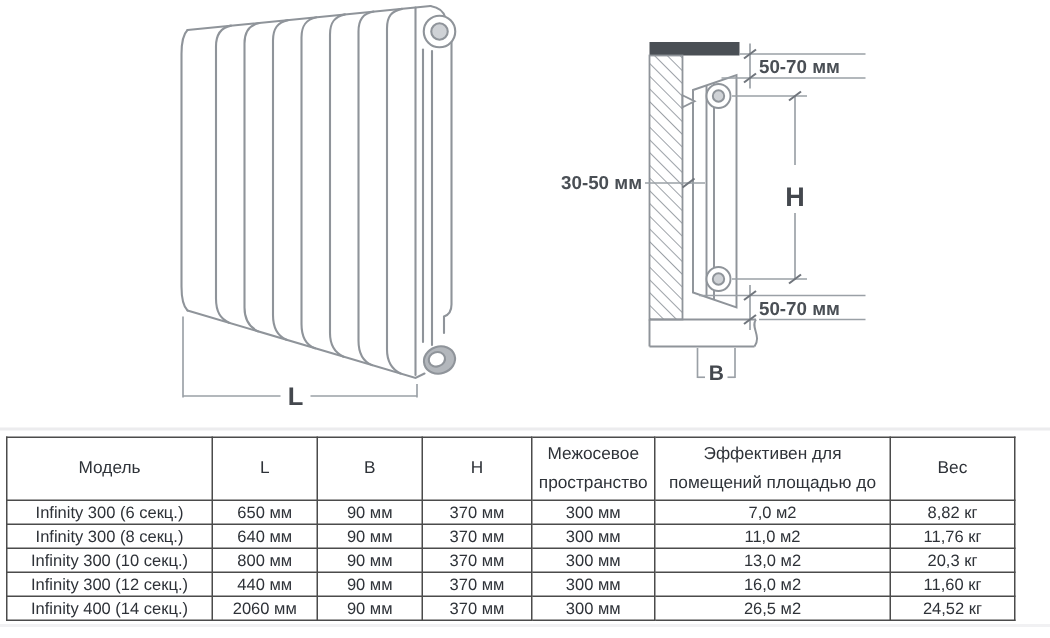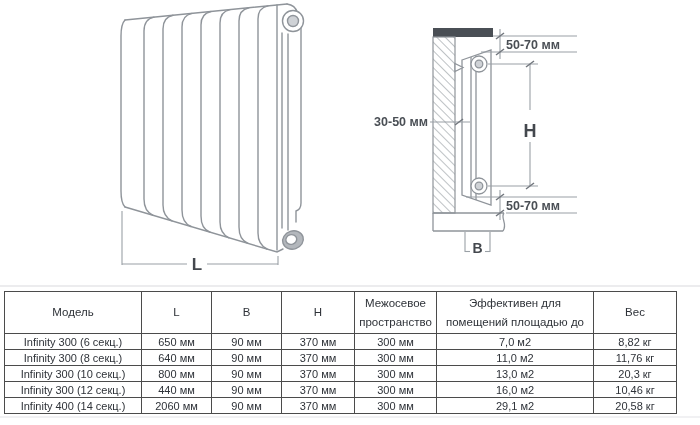--- a/index.html
+++ b/index.html
@@ -182,27 +182,27 @@
           <td>13,0 м2</td>
           <td>20,3 кг</td>
         </tr>
         <tr>
           <td>Infinity 300 (12 секц.)</td>
           <td>440 мм</td>
           <td>90 мм</td>
           <td>370 мм</td>
           <td>300 мм</td>
           <td>16,0 м2</td>
-          <td>10,46 кг</td>
+          <td>11,60 кг</td>
         </tr>
         <tr>
           <td>Infinity 400 (14 секц.)</td>
           <td>2060 мм</td>
           <td>90 мм</td>
           <td>370 мм</td>
           <td>300 мм</td>
-          <td>29,1 м2</td>
-          <td>20,58 кг</td>
+          <td>26,5 м2</td>
+          <td>24,52 кг</td>
         </tr>
       </tbody>
   </table>
 
 </div>
 
 </body></html>

